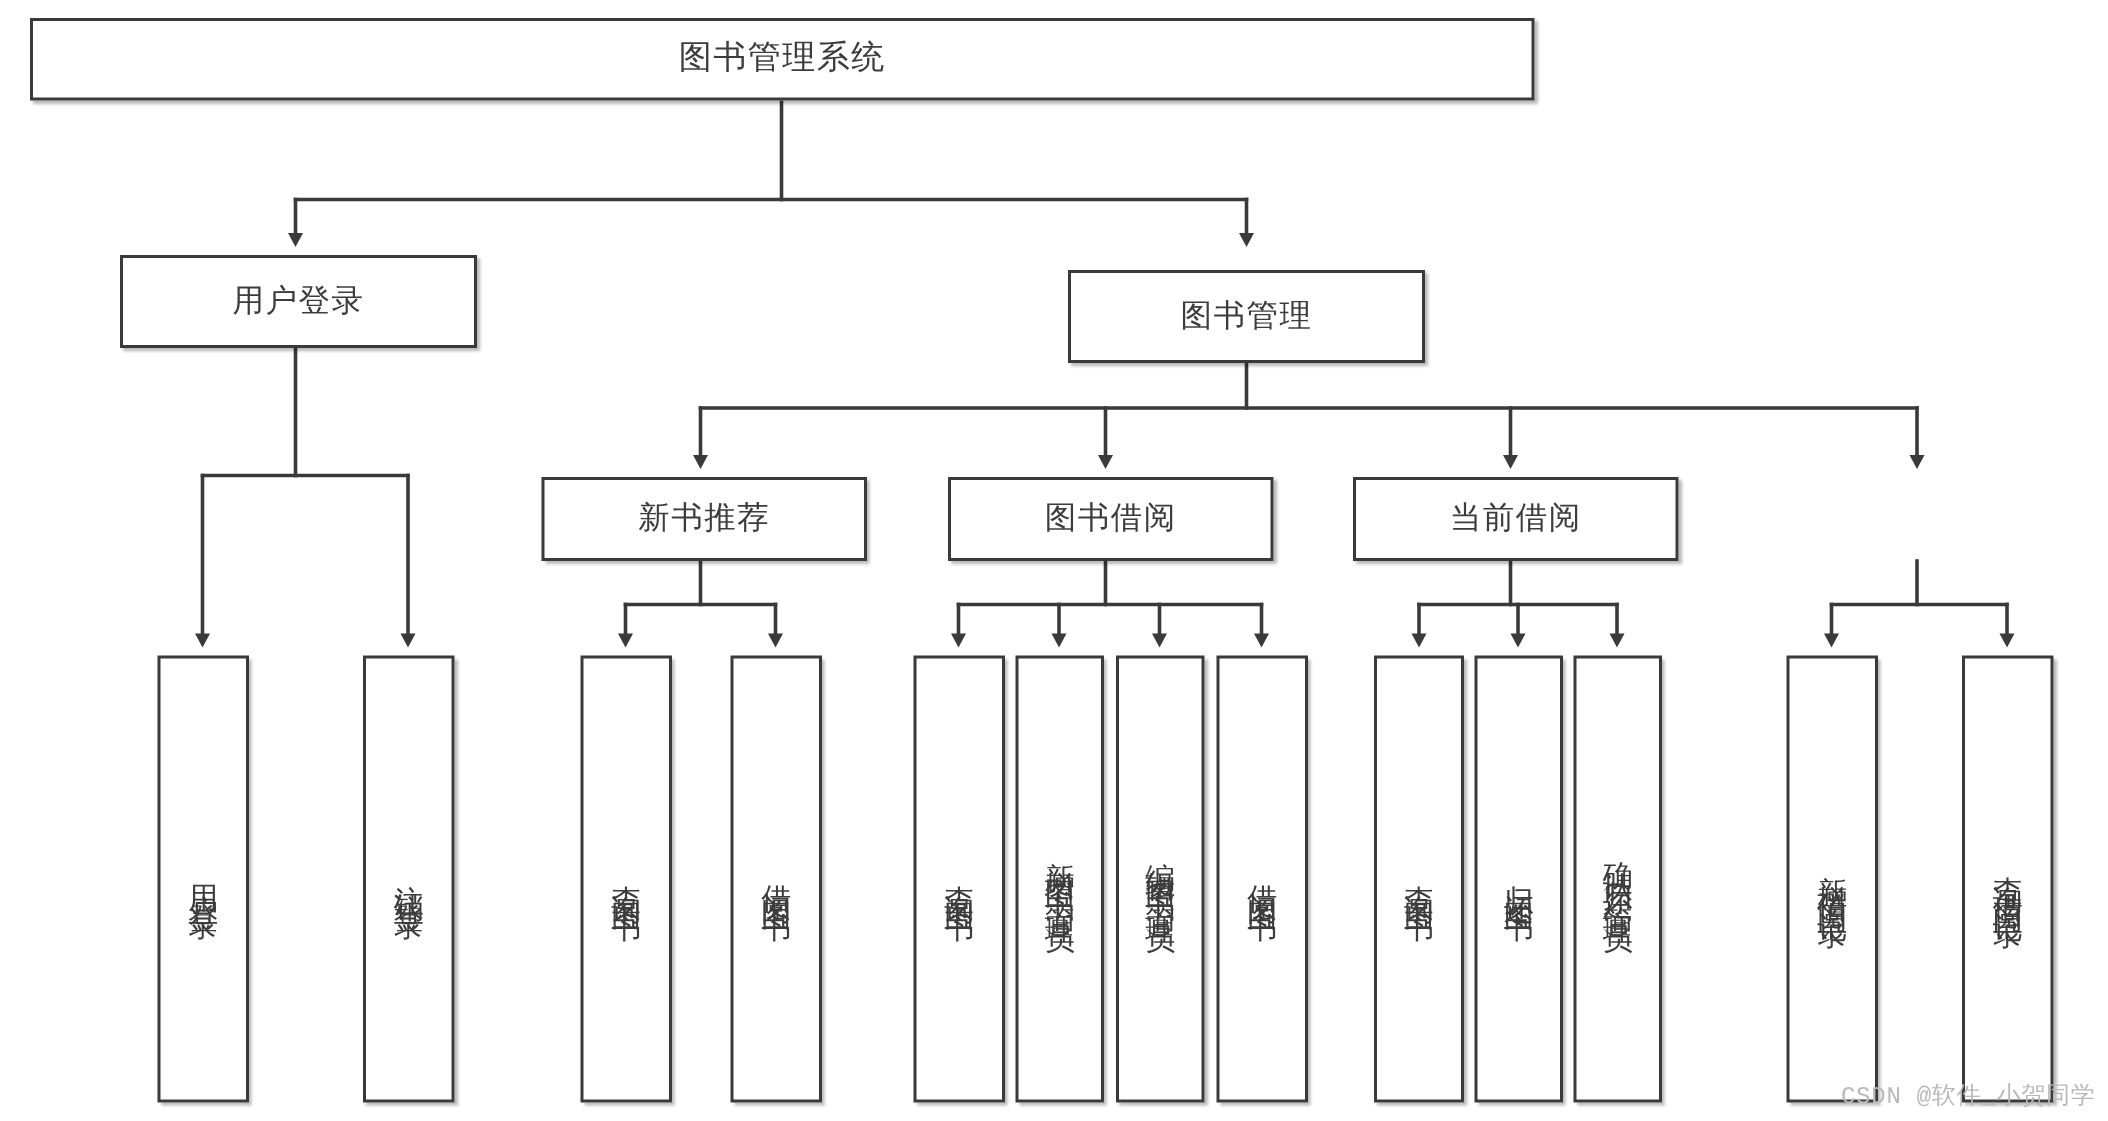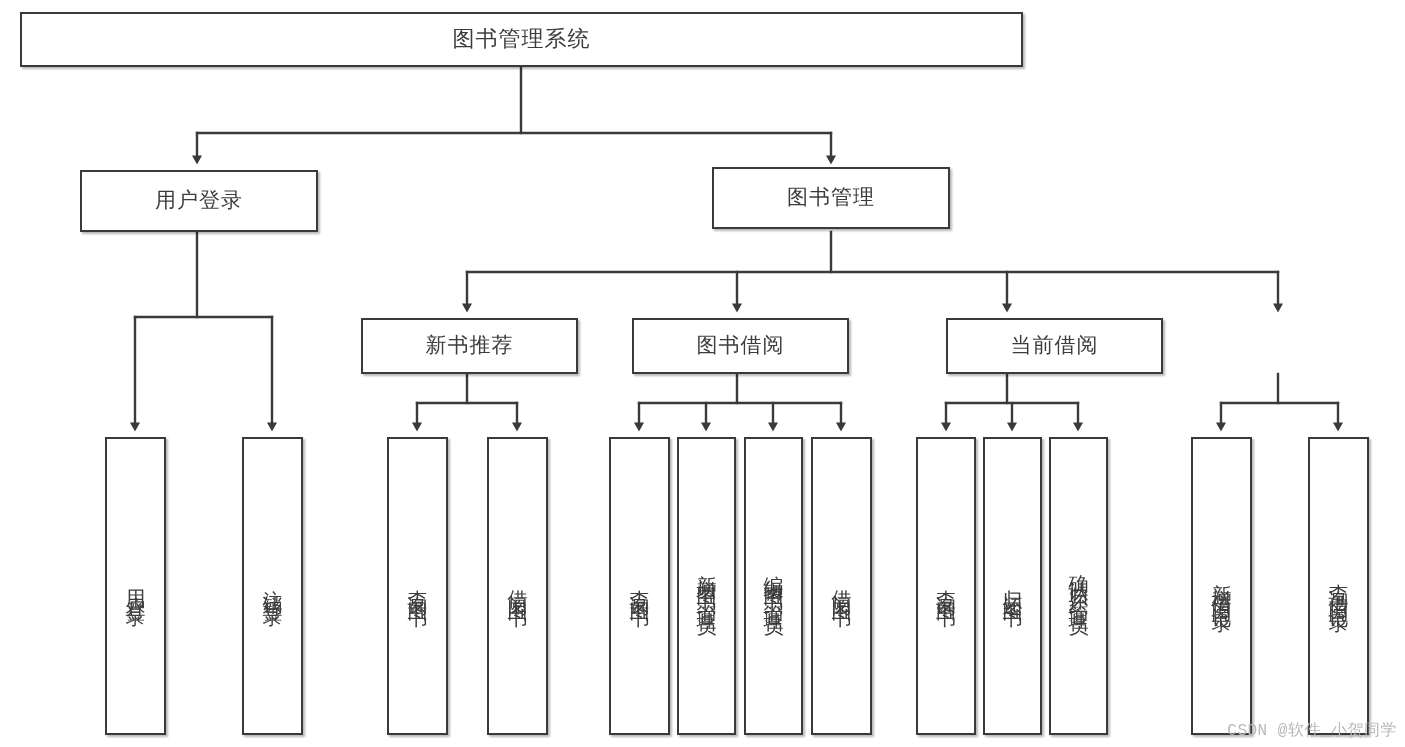--- a/index.html
+++ b/index.html
@@ -130,33 +130,33 @@
   </svg>
 
   <div class="node horiz root" style="left:20px; top:12px; width:1003px; height:55px;">
     <span>图书管理系统</span>
   </div>
 
   <div class="node horiz" style="left:80px; top:170px; width:238px; height:62px;">
     <span>用户登录</span>
   </div>
 
-  <div class="node horiz" style="left:712px; top:167px; width:238px; height:62px;">
+  <div class="node horiz" style="left:712px; top:180px; width:238px; height:62px;">
     <span>图书管理</span>
   </div>
 
   <div class="node horiz" style="left:632px; top:318px; width:217px; height:56px;">
     <span>图书借阅</span>
   </div>
 
   <div class="node horiz" style="left:361px; top:318px; width:217px; height:56px;">
     <span>新书推荐</span>
   </div>
 
-  <div class="node horiz" style="left:946px; top:318px; width:217px; height:56px;">
+  <div class="node horiz" style="left:902px; top:318px; width:217px; height:56px;">
     <span>当前借阅</span>
   </div>
 
 
   <div class="node vert" style="left:105px; top:437px; width:61px; height:298px;">
     <span class="vlabel">用户登录</span>
   </div>
 
   <div class="node vert" style="left:242px; top:437px; width:61px; height:298px;">
     <span class="vlabel">注销登录</span>

